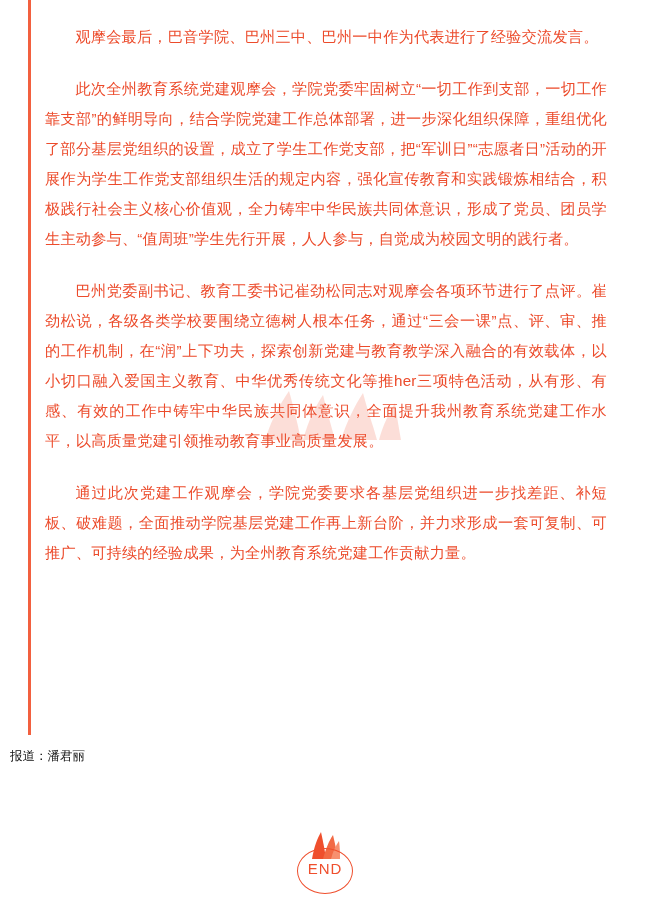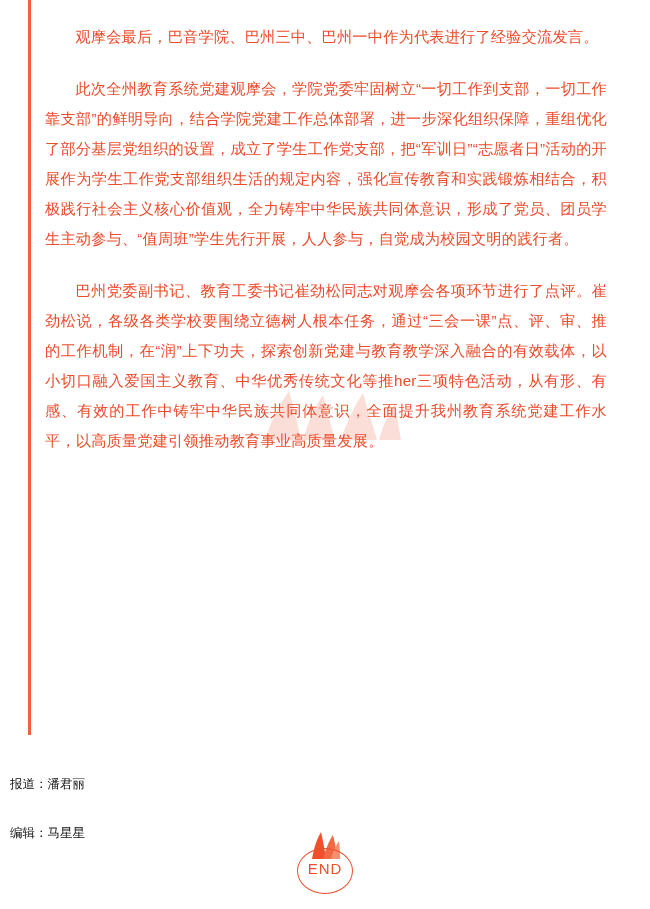--- a/index.html
+++ b/index.html
@@ -64,21 +64,20 @@
     left: 10px;
     top: 746px;
     width: 620px;
   }
   .credit-line {
     font-size: 12.5px;
     line-height: 21px;
     color: #1a1a1a;
     font-family: Liberation Serif, serif;
     white-space: nowrap;
-    margin-top: 28px;
   }
   .credit-line .lbl {
     color: #111;
   }
   .credit-line .val {
     color: #111;
   }
   .end-block {
     position: absolute;
     left: 0;
@@ -131,28 +130,26 @@
     <path d="M10 55 C18 30, 26 18, 34 6 C38 20, 42 36, 46 55 Z" fill="#ef4f2d"></path>
     <path d="M48 55 C54 34, 60 22, 68 10 C72 26, 76 40, 80 55 Z" fill="#ef4f2d"></path>
     <path d="M86 55 C92 36, 100 20, 108 8 C112 24, 118 40, 122 55 Z" fill="#ef4f2d"></path>
     <path d="M124 55 C128 40, 134 28, 140 18 C142 32, 144 44, 146 55 Z" fill="#ef4f2d"></path>
   </svg>
 
   <div class="content">
     <p class="para first">观摩会最后，巴音学院、巴州三中、巴州一中作为代表进行了经验交流发言。</p>
     <p class="para">此次全州教育系统党建观摩会，学院党委牢固树立“一切工作到支部，一切工作靠支部”的鲜明导向，结合学院党建工作总体部署，进一步深化组织保障，重组优化了部分基层党组织的设置，成立了学生工作党支部，把“军训日”“志愿者日”活动的开展作为学生工作党支部组织生活的规定内容，强化宣传教育和实践锻炼相结合，积极践行社会主义核心价值观，全力铸牢中华民族共同体意识，形成了党员、团员学生主动参与、“值周班”学生先行开展，人人参与，自觉成为校园文明的践行者。</p>
     <p class="para">巴州党委副书记、教育工委书记崔劲松同志对观摩会各项环节进行了点评。崔劲松说，各级各类学校要围绕立德树人根本任务，通过“三会一课”点、评、审、推的工作机制，在“润”上下功夫，探索创新党建与教育教学深入融合的有效载体，以小切口融入爱国主义教育、中华优秀传统文化等推her三项特色活动，从有形、有感、有效的工作中铸牢中华民族共同体意识，全面提升我州教育系统党建工作水平，以高质量党建引领推动教育事业高质量发展。</p>
+    <p class="para">通过此次党建工作观摩会，学院党委要求各基层党组织进一步找差距、补短板、破难题，全面推动学院基层党建工作再上新台阶，并力求形成一套可复制、可推广、可持续的经验成果，为全州教育系统党建工作贡献力量。</p>
   </div>
 
   <div class="credits">
     <div class="credit-line">
       <span class="lbl">报道：</span><span class="val">潘君丽</span>
-    </div>
-    <div class="credit-line">
-      <span class="lbl">编辑：</span><span class="val">马星星</span>
     </div>
   </div>
 
   <div class="end-block">
     <div class="end-wrap">
       <svg class="end-flame" viewBox="0 0 32 30" xmlns="http://www.w3.org/2000/svg">
         <path d="M3 29 C5 17, 8 9, 12 2 C14 11, 16 21, 17 29 Z" fill="#ef4f2d"></path>
         <path d="M14 29 C17 18, 20 11, 24 5 C26 14, 28 22, 29 29 Z" fill="#f26a45"></path>
         <path d="M22 29 C24 21, 27 15, 30 11 C31 18, 31 24, 31 29 Z" fill="#f79070"></path>
       </svg>

